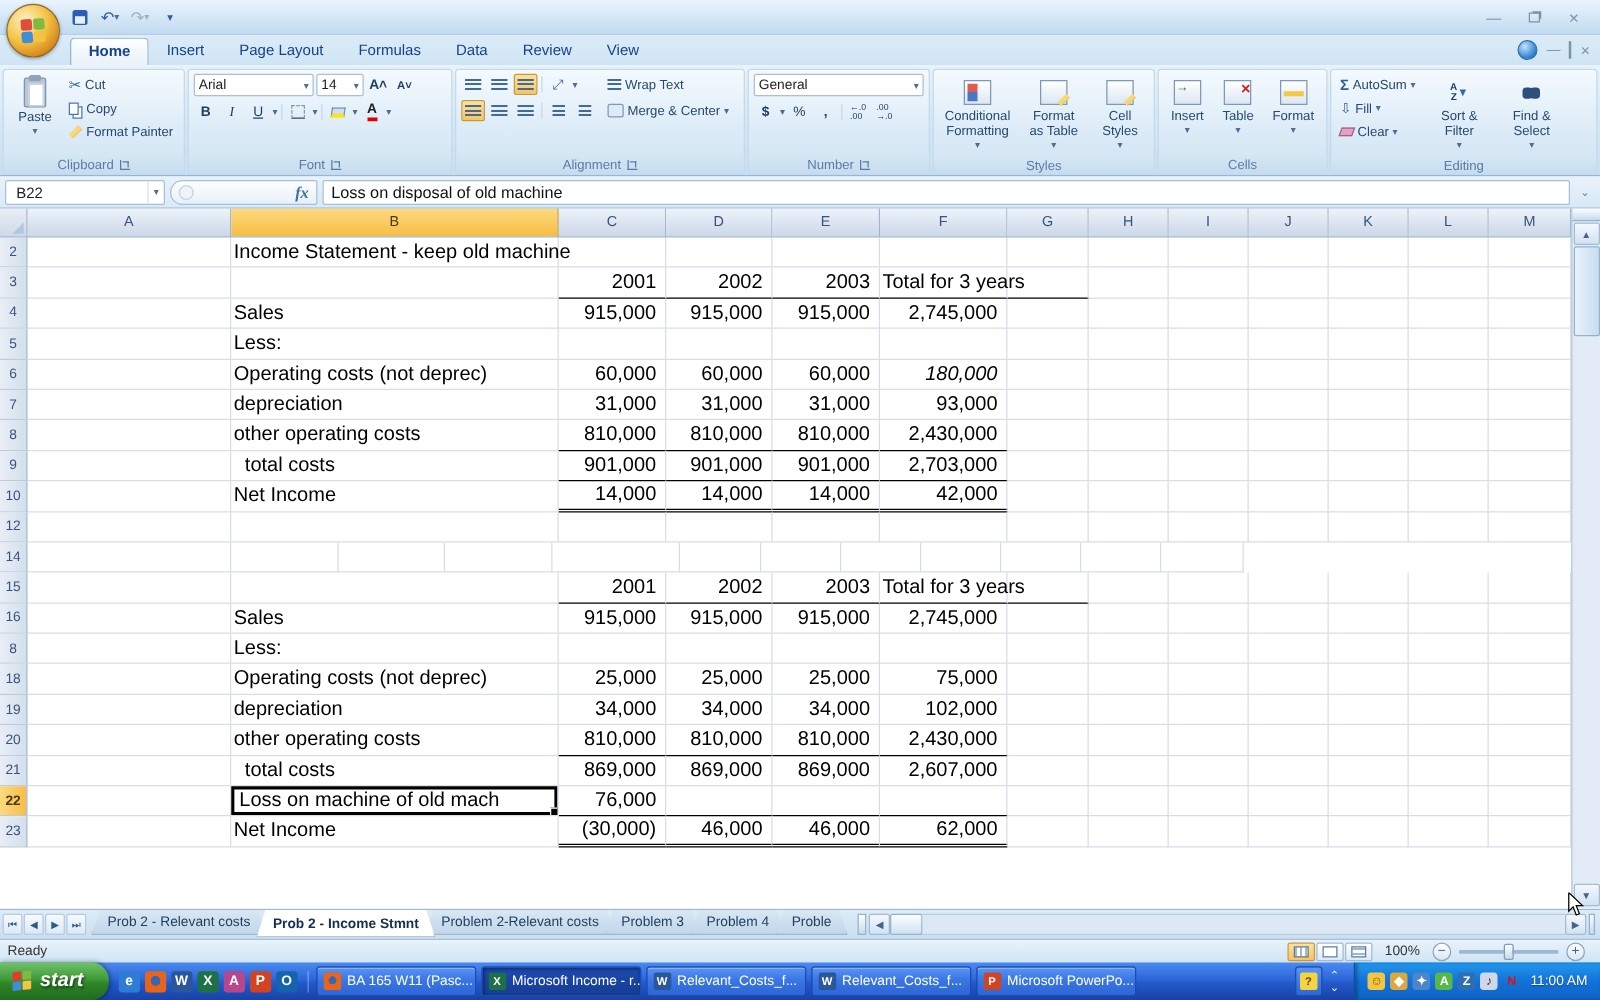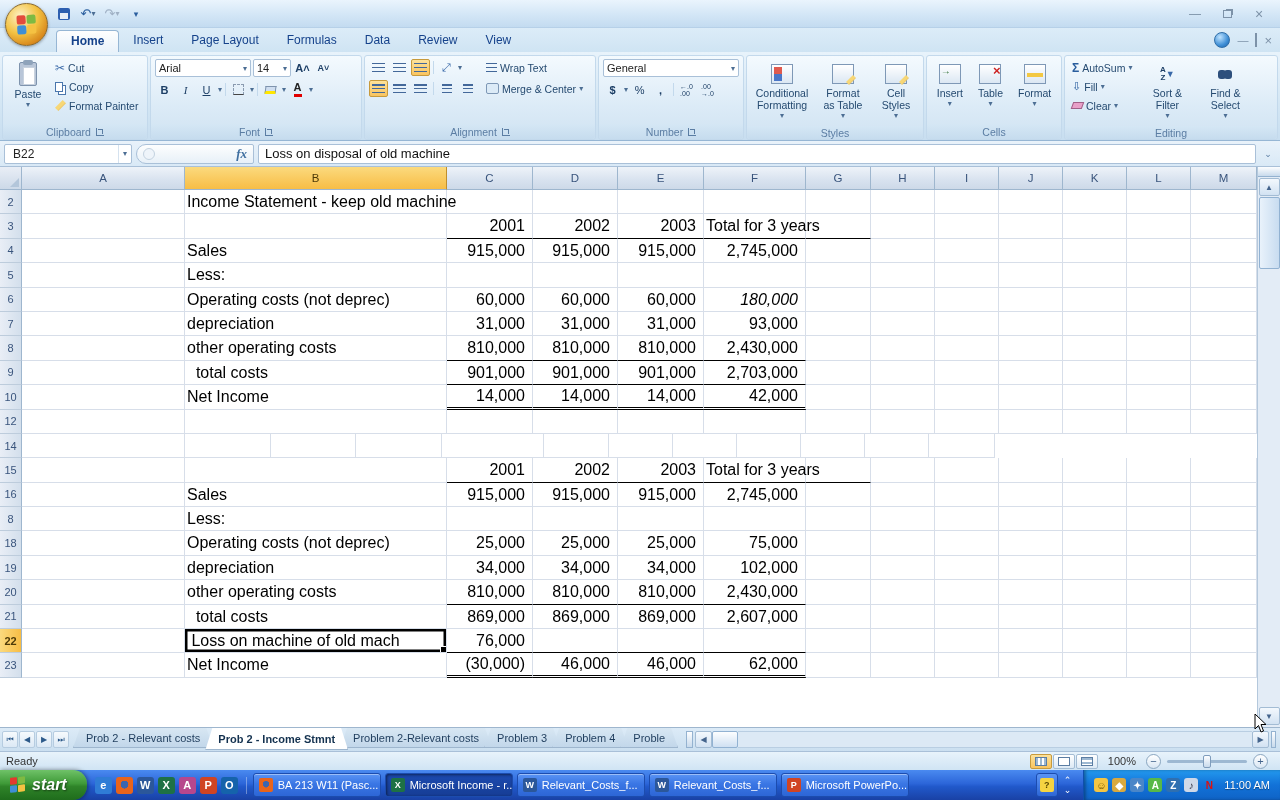--- a/index.html
+++ b/index.html
@@ -868,21 +868,21 @@
         <div class="qlicon" style="background: radial-gradient(circle at 50% 45%, rgb(58, 102, 176) 30%, rgb(232, 100, 27) 32%);"></div>
         <div class="qlicon" style="background: rgb(43, 87, 154);">W</div>
         <div class="qlicon" style="background: rgb(30, 113, 69);">X</div>
         <div class="qlicon" style="background: rgb(183, 71, 141);">A</div>
         <div class="qlicon" style="background: rgb(208, 68, 35);">P</div>
         <div class="qlicon" style="background: rgb(21, 99, 171);">O</div>
       </div>
     <div class="taskwin" id="task-windows">
         <div class="twbtn">
           <div class="twicon" style="background: radial-gradient(circle at 50% 45%, rgb(58, 102, 176) 30%, rgb(232, 100, 27) 32%);"></div>
-          <span>BA 213 W11 (Pasc...</span>
+          <span>BA 165 W11 (Pasc...</span>
         </div>
         <div class="twbtn active">
           <div class="twicon" style="background: rgb(30, 113, 69);">X</div>
           <span>Microsoft Income - r...</span>
         </div>
         <div class="twbtn">
           <div class="twicon" style="background: rgb(43, 87, 154);">W</div>
           <span>Relevant_Costs_f...</span>
         </div>
         <div class="twbtn">

